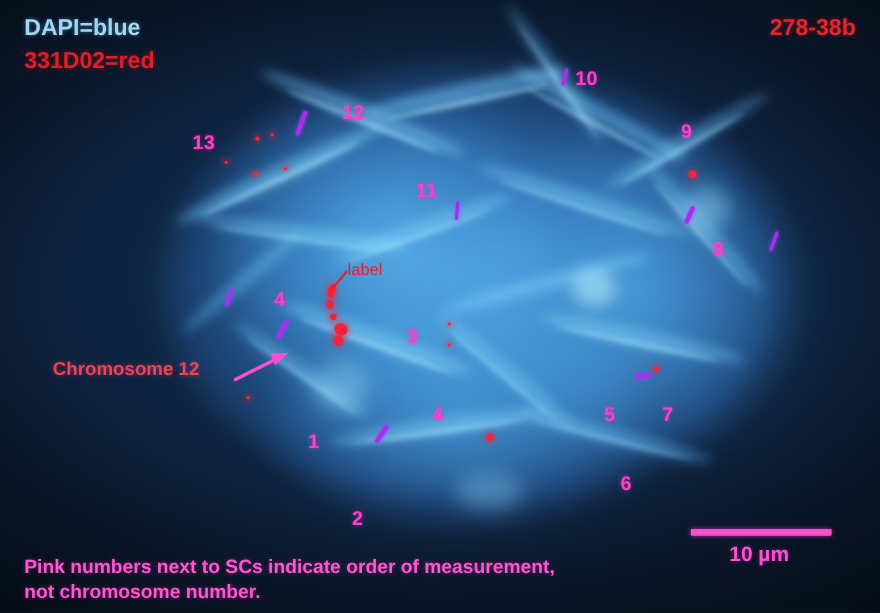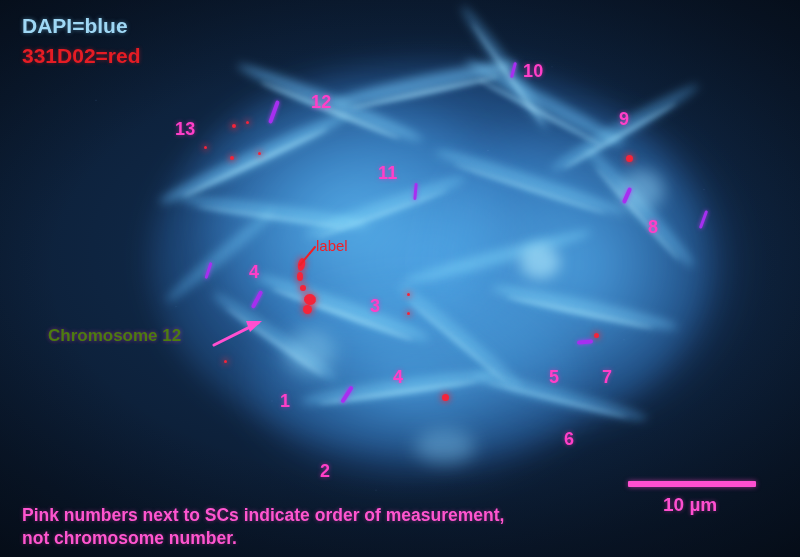--- a/index.html
+++ b/index.html
@@ -107,21 +107,21 @@
   .lbl-red{
     position:absolute;
     color:#ef2028;
     font-size:15px;
     font-weight:normal;
     white-space:nowrap;
     text-align:center;
   }
   .ann-pink{
     position:absolute;
-    color:#4d7c0f;
+    color:#ef4444;
     font-size:17px;
     font-weight:bold;
     white-space:nowrap;
     text-shadow:0 0 4px rgba(255,60,200,.45);
   }
   .caption{
     position:absolute;
     color:#ff55cf;
     font-size:17.5px;
     font-weight:bold;
@@ -256,20 +256,21 @@
     <line x1="310" y1="253" x2="300" y2="265" stroke="#ef2028" stroke-width="2" stroke-linecap="round"></line>
     <line x1="310" y1="253" x2="315" y2="247" stroke="#ef2028" stroke-width="2" stroke-linecap="round"></line>
     <g>
       <line x1="214" y1="345" x2="258" y2="323" stroke="#ff4fd0" stroke-width="3" stroke-linecap="round"></line>
       <polygon points="262,321 246,321 250,332" fill="#ff4fd0"></polygon>
     </g>
   </svg>
 
   <div class="hdr-blue" style="left:22px;top:14px;">DAPI=blue</div>
   <div class="hdr-red" style="left:22px;top:44px;">331D02=red</div>
+  <div class="hdr-id" style="right:22px;top:14px;">278-38b</div>
 
   <div class="lbl-red" style="left:316px;top:237px;">label</div>
   <div class="ann-pink" style="left:48px;top:326px;">Chromosome 12</div>
 
   <div class="scalebar" style="left:628px;top:481px;width:128px;height:6px;"></div>
   <div class="scalelabel" style="left:663px;top:494px;text-align:center;">10 µm</div>
 
   <div class="caption" style="left:22px;top:504px;">Pink numbers next to SCs indicate order of measurement,
 not chromosome number.</div>
 

